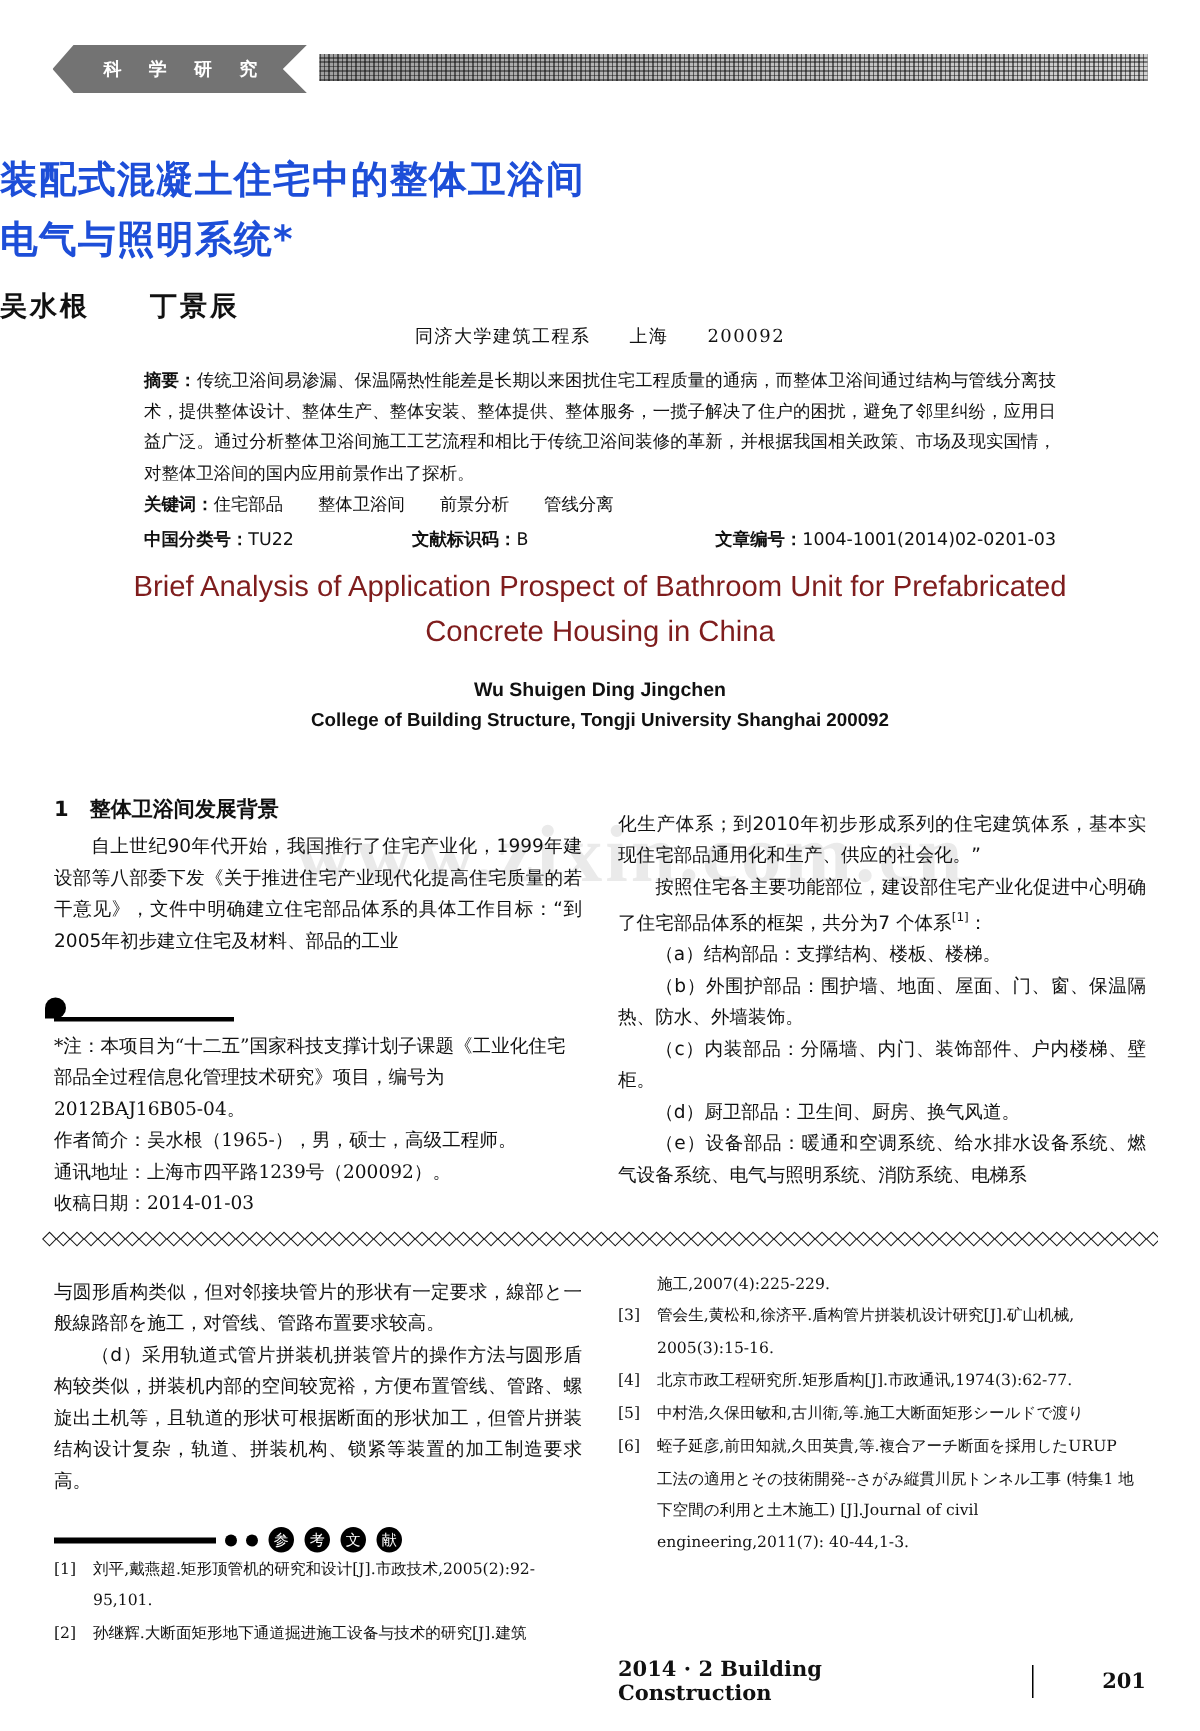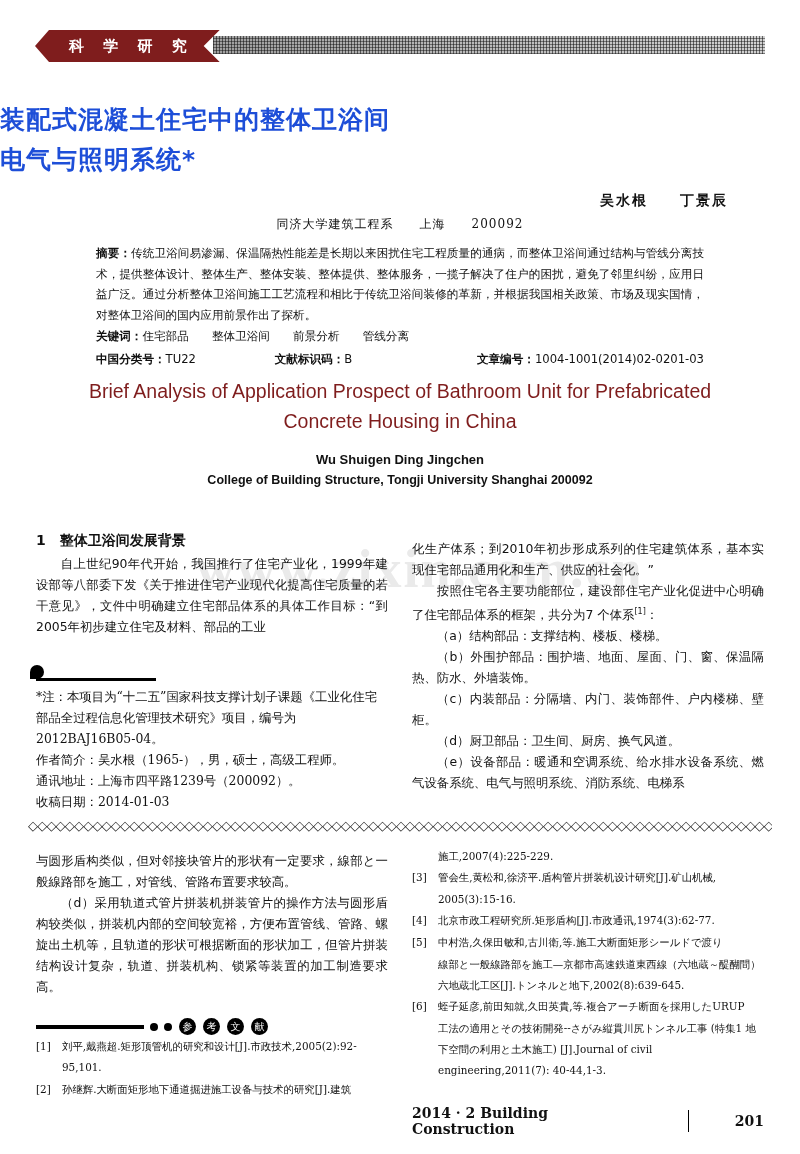--- a/index.html
+++ b/index.html
@@ -29,27 +29,27 @@
     top: 30px;
     left: 35px;
     width: 730px;
     height: 32px;
   }
   .banner-tag {
     position: absolute;
     left: 0;
     top: 0;
     height: 32px;
-    background: #7f1d1d;
+    background: #737373;
     color: #fff;
     display: flex;
     align-items: center;
     padding: 0 26px 0 34px;
     font-family: "DejaVu Sans", sans-serif;
-    font-size: 15px;
+    font-size: 12px;
     font-weight: bold;
     letter-spacing: 7px;
     -webkit-clip-path: polygon(14px 0, 100% 0, calc(100% - 16px) 50%, 100% 100%, 14px 100%, 0 50%);
     clip-path: polygon(14px 0, 100% 0, calc(100% - 16px) 50%, 100% 100%, 14px 100%, 0 50%);
     box-sizing: border-box;
   }
   .banner-rule {
     position: absolute;
     left: 178px;
     top: 6px;
@@ -75,23 +75,23 @@
     letter-spacing: 1px;
     line-height: 40px;
     color: #1d4ed8;
   }
 
   .authors-cn {
     position: absolute;
     top: 192px;
     left: 0;
     width: 728px;
-    text-align: right;
-    font-family: "DejaVu Sans", sans-serif;
-    font-size: 14px;
+    text-align: left;
+    font-family: "DejaVu Sans", sans-serif;
+    font-size: 18px;
     font-weight: bold;
     letter-spacing: 2px;
   }
   .affil-cn {
     position: absolute;
     top: 216px;
     left: 0;
     width: 800px;
     text-align: center;
     font-family: "DejaVu Serif", serif;
@@ -442,21 +442,20 @@
 
     <div class="ref-item">
       <div class="ref-num">[4]</div>
       <div class="ref-text">北京市政工程研究所.矩形盾构[J].市政通讯,1974(3):62-77.</div>
     </div>
 
     <div class="ref-item">
       <div class="ref-num">[5]</div>
       <div class="ref-text">中村浩,久保田敏和,古川衛,等.施工大断面矩形シールドで渡り</div>
     </div>
-    <div class="ref-cont">線部と一般線路部を施工—京都市高速鉄道東西線（六地蔵～醍醐間）六地蔵北工区[J].トンネルと地下,2002(8):639-645.</div>
 
     <div class="ref-item">
       <div class="ref-num">[6]</div>
       <div class="ref-text">蛭子延彦,前田知就,久田英貴,等.複合アーチ断面を採用したURUP</div>
     </div>
     <div class="ref-cont">工法の適用とその技術開発--さがみ縦貫川尻トンネル工事 (特集1 地下空間の利用と土木施工) [J].Journal of civil engineering,2011(7): 40-44,1-3.</div>
   </div>
 
   <div class="footer">
     <span>2014 · 2  Building Construction</span>

